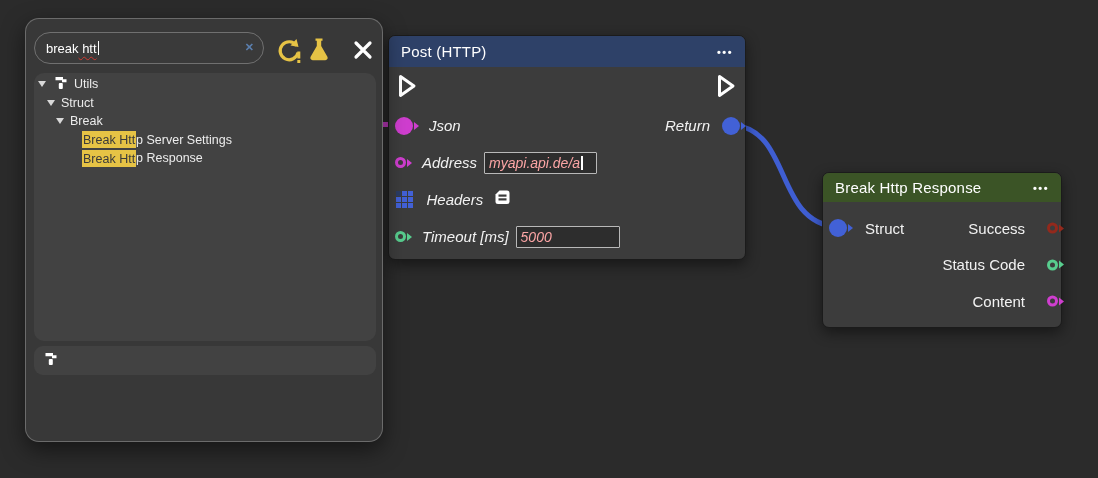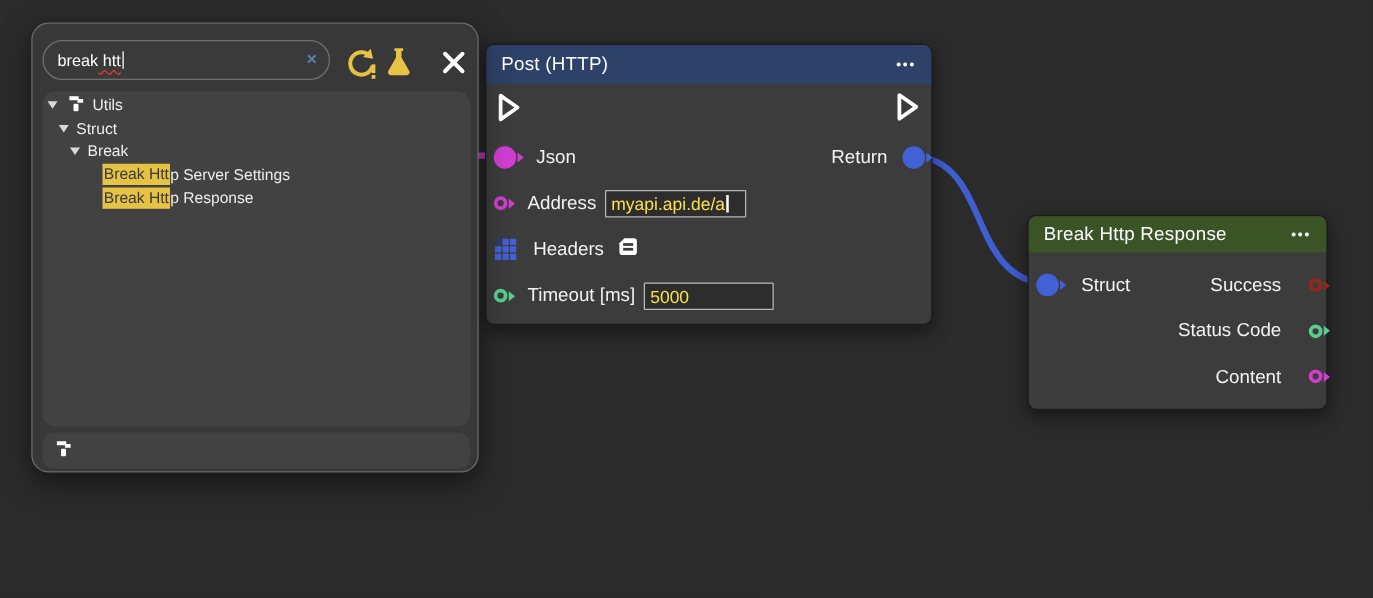--- a/index.html
+++ b/index.html
@@ -22,21 +22,21 @@
   }
   .node-header {
     display:flex; align-items:center; padding:0 12px;
     border-radius:6px 6px 0 0; color:#fff;
   }
   .node-header.blue  { background:var(--header_blue);  height:31px; }
   .node-header.green { background:var(--header_green); height:29px; }
   .node-title { flex:1; font-size:15px; letter-spacing:.2px; }
   .node-menu  { font-size:11px; letter-spacing:1.5px; font-weight:bold; cursor:pointer; }
 
-  .node-body.post  { padding:2px 0 4px; }
+  .node-body.post  { padding:2px 0 4px;font-style:italic; }
   .node-body.break { padding:8px 0 7px; }
   .prow { position:relative; height:37px; display:flex; align-items:center; }
   .prow.exec { height:38px; }
   .brow { position:relative; height:36.5px; display:flex; align-items:center; }
   .plabel { font-size:15px; color:#f2f2f2; }
 
   
   .port { position:relative; display:inline-block; border-radius:50%; flex:none; }
   .port.filled { width:18px; height:18px; background:currentColor; }
   .port.ring   { width:11px; height:11px; border:3.5px solid currentColor; background:transparent; }
@@ -50,21 +50,21 @@
   .grn { color:var(--port_green); }  .red { color:var(--port_red); }
 
   .exec-left { margin-left:8px; }
   .exec-right { position:absolute; right:8px; top:50%; transform:translateY(-50%); }
   .in-port { margin-left:6px; }
   .in-label { margin-left:16px; }
   .row-right { position:absolute; right:5px; display:flex; align-items:center; gap:12px;margin-left:40px; }
 
   .nfield {
     height:22px; background:var(--input_bg); border:1px solid var(--input_border);
-    border-radius:1px; color:#fde047; font-size:14px; padding:0 4px;
+    border-radius:1px; color:#fca5a5; font-size:14px; padding:0 4px;
     display:flex; align-items:center; margin-left:7px;
   }
   .nfield.addr { width:113px; } .nfield.tout { width:104px; }
   .caret { display:inline-block; width:1.5px; height:14px; background:#fff; margin-left:1px;
            animation:blink 1.1s step-end infinite; }
   @keyframes blink { 50% { opacity:0; } }
 
   .grid-icon { display:grid; grid-template-columns:repeat(3,4.5px); grid-auto-rows:4.5px;
                gap:1.5px; margin-left:7px; }
   .grid-icon i { background:var(--port_blue); }
@@ -72,21 +72,21 @@
   .doc-icon { margin-left:10px; flex:none; }
 
   
   .blabel-r { position:absolute; right:36px; font-size:15px; }
   .bport-r { position:absolute; right:3px; top:50%; transform:translateY(-50%); }
   .struct-port { position:absolute; left:6px; top:50%; transform:translateY(-50%); }
   .struct-label { position:absolute; left:42px; font-size:15px; }
 
   
   .panel {
-    position:absolute; left:25px; top:18px; width:358px; height:360px; z-index:3;
+    position:absolute; left:25px; top:18px; width:358px; height:424px; z-index:3;
     background:var(--panel_bg); border:1px solid rgba(150,150,150,.55);
     border-radius:14px; box-shadow:0 8px 22px rgba(0,0,0,.5);
   }
   .search-input {
     position:absolute; left:8px; top:13px; width:230px; height:32px;
     border-radius:16px; border:1px solid #707070; background:#3a3a3a;
     display:flex; align-items:center; padding:0 24px 0 11px; font-size:13px; color:#fff;
   }
   .misspelled { text-decoration:underline wavy #cd3b31 1px; text-underline-offset:3px; }
   .clear-x { position:absolute; right:9px; top:8px; color:#5b7fae; font-size:11px;

